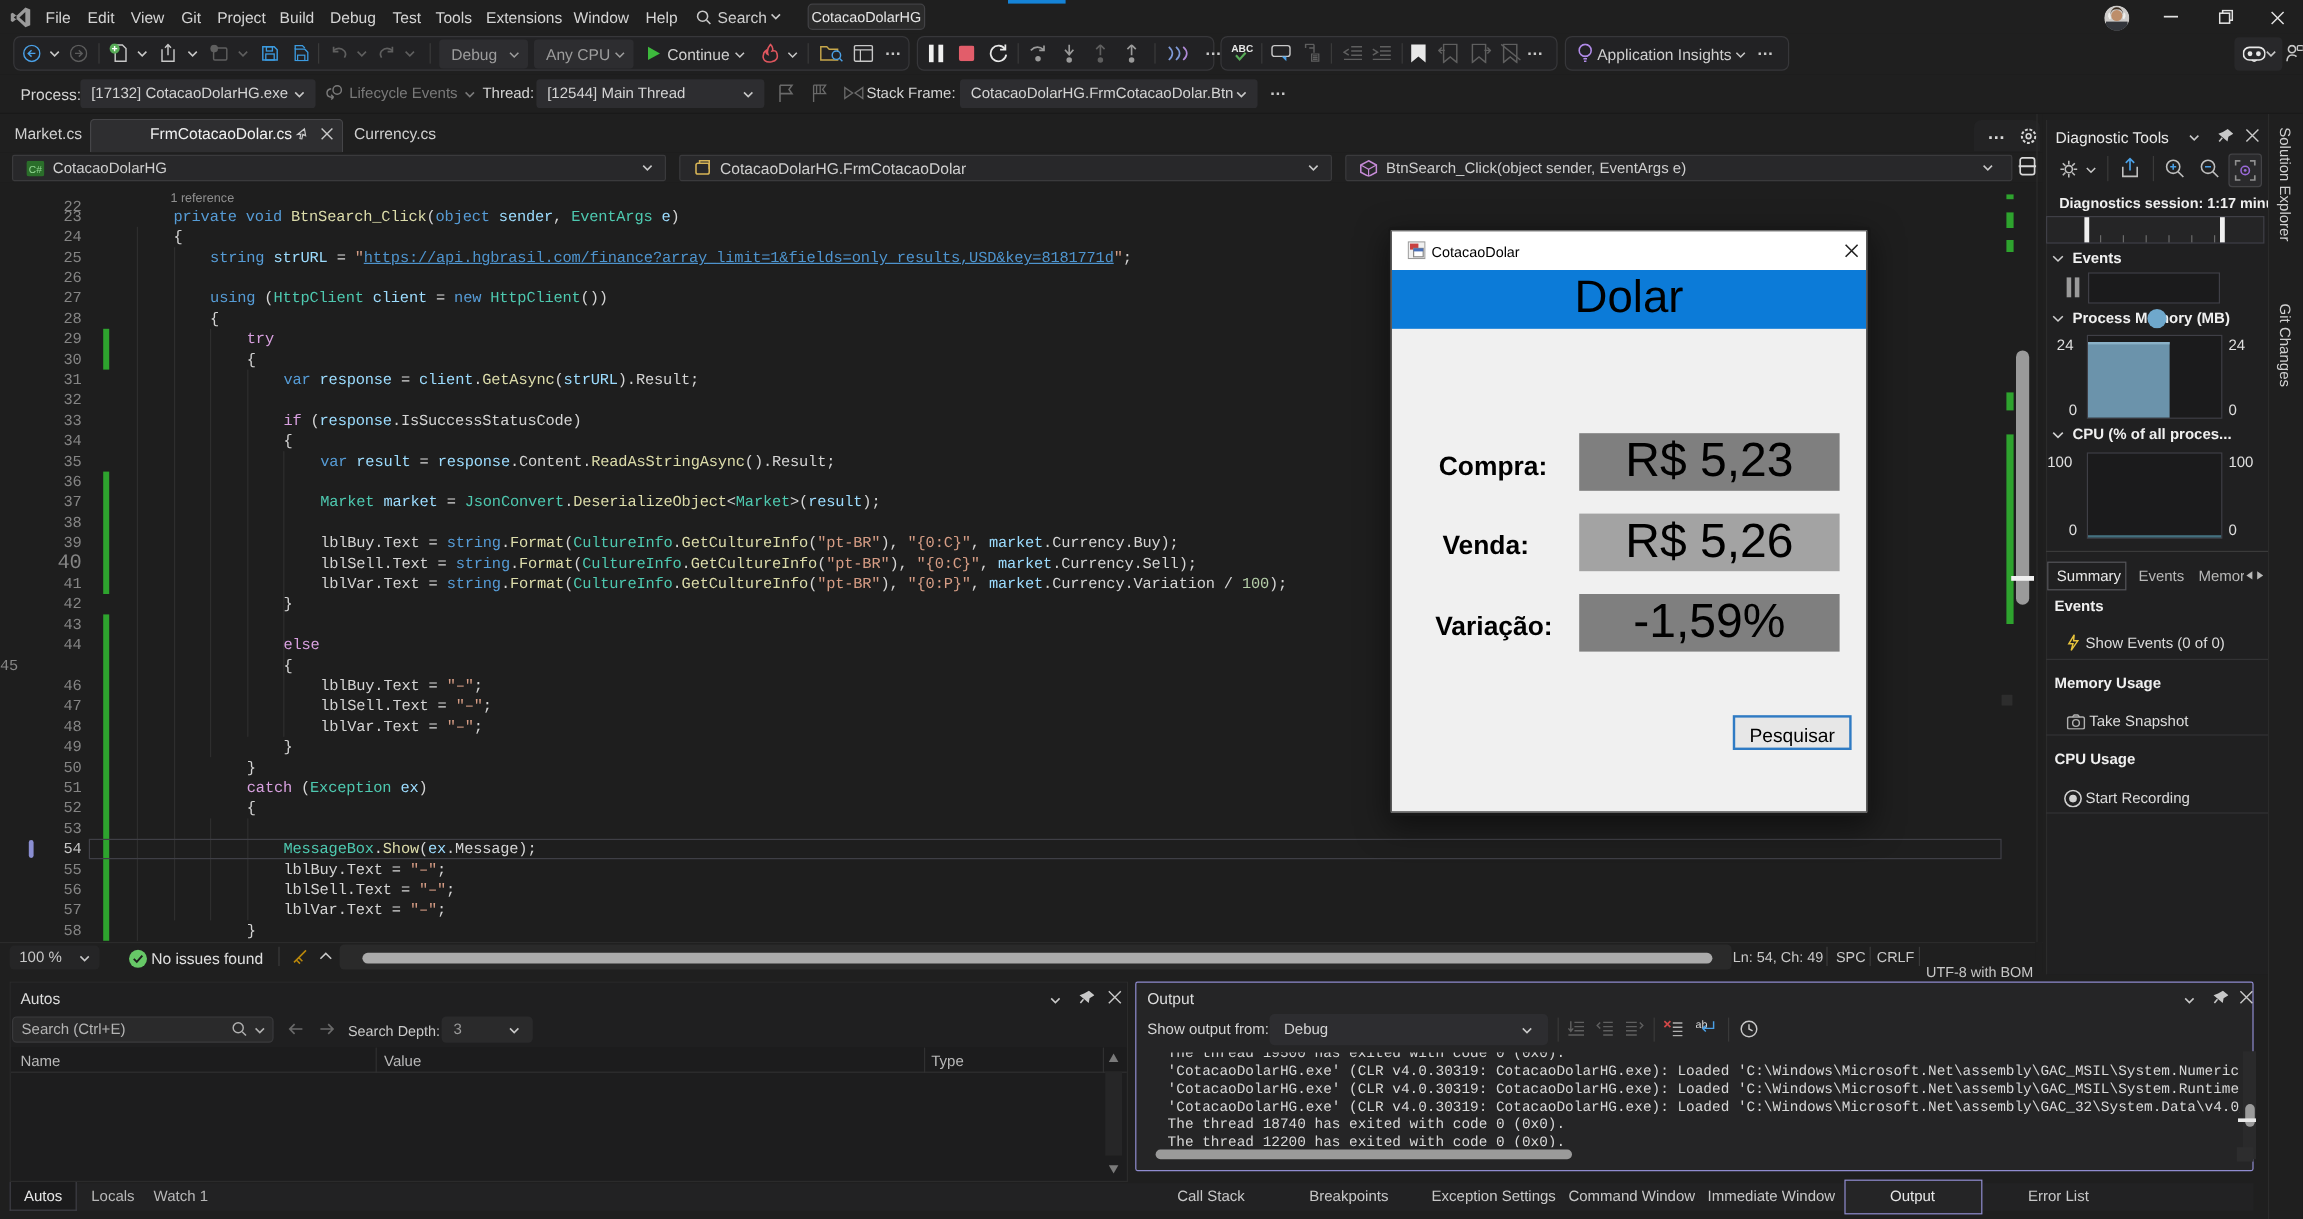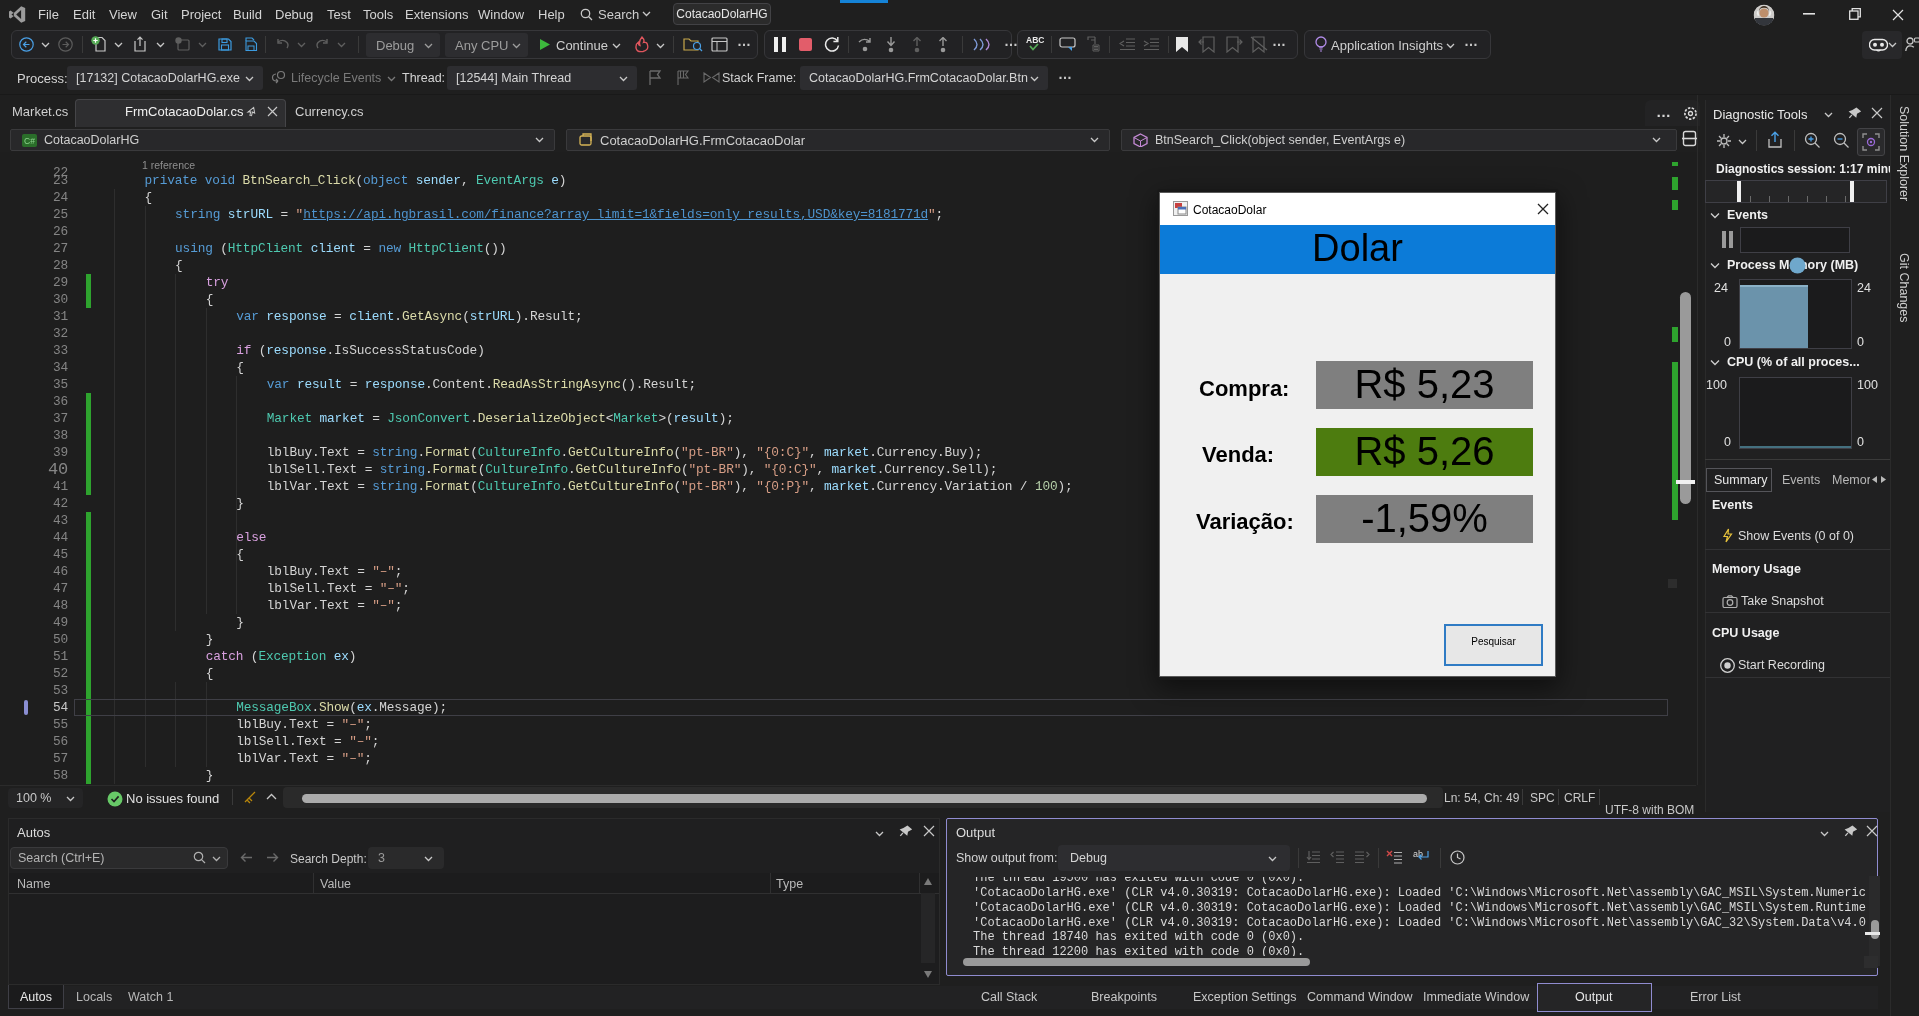--- a/index.html
+++ b/index.html
@@ -374,21 +374,21 @@
 <div class="a code" style="left:0px;top:376px;font-size:12.8px;color:#858585;font-weight:normal;white-space:nowrap;line-height:17px;"><span style="display:inline-block;width:68px;text-align:right">35</span></div>
 <div class="a code" style="left:0px;top:393px;font-size:12.8px;color:#858585;font-weight:normal;white-space:nowrap;line-height:17px;"><span style="display:inline-block;width:68px;text-align:right">36</span></div>
 <div class="a code" style="left:0px;top:410px;font-size:12.8px;color:#858585;font-weight:normal;white-space:nowrap;line-height:17px;"><span style="display:inline-block;width:68px;text-align:right">37</span></div>
 <div class="a code" style="left:0px;top:427px;font-size:12.8px;color:#858585;font-weight:normal;white-space:nowrap;line-height:17px;"><span style="display:inline-block;width:68px;text-align:right">38</span></div>
 <div class="a code" style="left:0px;top:444px;font-size:12.8px;color:#858585;font-weight:normal;white-space:nowrap;line-height:17px;"><span style="display:inline-block;width:68px;text-align:right">39</span></div>
 <div class="a code" style="left:0px;top:461px;font-size:17px;color:#858585;font-weight:normal;white-space:nowrap;line-height:17px;"><span style="display:inline-block;width:68px;text-align:right">40</span></div>
 <div class="a code" style="left:0px;top:478px;font-size:12.8px;color:#858585;font-weight:normal;white-space:nowrap;line-height:17px;"><span style="display:inline-block;width:68px;text-align:right">41</span></div>
 <div class="a code" style="left:0px;top:495px;font-size:12.8px;color:#858585;font-weight:normal;white-space:nowrap;line-height:17px;"><span style="display:inline-block;width:68px;text-align:right">42</span></div>
 <div class="a code" style="left:0px;top:512px;font-size:12.8px;color:#858585;font-weight:normal;white-space:nowrap;line-height:17px;"><span style="display:inline-block;width:68px;text-align:right">43</span></div>
 <div class="a code" style="left:0px;top:529px;font-size:12.8px;color:#858585;font-weight:normal;white-space:nowrap;line-height:17px;"><span style="display:inline-block;width:68px;text-align:right">44</span></div>
-<div class="a code" style="left:0px;top:546px;font-size:12.8px;color:#858585;font-weight:normal;white-space:nowrap;line-height:17px;"><span style="display:inline-block;width:68px;text-align:right">45</span></div>
+<div class="a code" style="left:0px;top:546px;font-size:12.8px;color:#858585;font-weight:normal;white-space:nowrap;line-height:17px;"><span style="display:inline-block;width:68px;text-align:left">45</span></div>
 <div class="a code" style="left:0px;top:563px;font-size:12.8px;color:#858585;font-weight:normal;white-space:nowrap;line-height:17px;"><span style="display:inline-block;width:68px;text-align:right">46</span></div>
 <div class="a code" style="left:0px;top:580px;font-size:12.8px;color:#858585;font-weight:normal;white-space:nowrap;line-height:17px;"><span style="display:inline-block;width:68px;text-align:right">47</span></div>
 <div class="a code" style="left:0px;top:597px;font-size:12.8px;color:#858585;font-weight:normal;white-space:nowrap;line-height:17px;"><span style="display:inline-block;width:68px;text-align:right">48</span></div>
 <div class="a code" style="left:0px;top:614px;font-size:12.8px;color:#858585;font-weight:normal;white-space:nowrap;line-height:17px;"><span style="display:inline-block;width:68px;text-align:right">49</span></div>
 <div class="a code" style="left:0px;top:631px;font-size:12.8px;color:#858585;font-weight:normal;white-space:nowrap;line-height:17px;"><span style="display:inline-block;width:68px;text-align:right">50</span></div>
 <div class="a code" style="left:0px;top:648px;font-size:12.8px;color:#858585;font-weight:normal;white-space:nowrap;line-height:17px;"><span style="display:inline-block;width:68px;text-align:right">51</span></div>
 <div class="a code" style="left:0px;top:665px;font-size:12.8px;color:#858585;font-weight:normal;white-space:nowrap;line-height:17px;"><span style="display:inline-block;width:68px;text-align:right">52</span></div>
 <div class="a code" style="left:0px;top:682px;font-size:12.8px;color:#858585;font-weight:normal;white-space:nowrap;line-height:17px;"><span style="display:inline-block;width:68px;text-align:right">53</span></div>
 <div class="a code" style="left:0px;top:699px;font-size:12.8px;color:#c8c8c8;font-weight:normal;white-space:nowrap;line-height:17px;"><span style="display:inline-block;width:68px;text-align:right">54</span></div>
 <div class="a code" style="left:0px;top:716px;font-size:12.8px;color:#858585;font-weight:normal;white-space:nowrap;line-height:17px;"><span style="display:inline-block;width:68px;text-align:right">55</span></div>
@@ -708,14 +708,14 @@
 <div class="a" style="left:1193px;top:203px;font-size:12px;color:#000000;font-weight:normal;white-space:nowrap;">CotacaoDolar</div>
 <svg class="a" style="left:1537px;top:203px" width="12" height="12" viewBox="0 0 12 12">
     <path d="M1 1 L11 11 M11 1 L1 11" stroke="#222" stroke-width="1.3"></path>
   </svg>
 <div class="a" style="left:1160px;top:225px;width:395px;height:49px;background:#0c7bd8"></div>
 <div class="a" style="left:1160px;top:227px;width:395px;text-align:center;font-size:38px;color:#000">Dolar</div>
 <div class="a" style="left:1199px;top:376px;font-size:22px;color:#000000;font-weight:bold;white-space:nowrap;">Compra:</div>
 <div class="a" style="left:1202px;top:442px;font-size:22px;color:#000000;font-weight:bold;white-space:nowrap;">Venda:</div>
 <div class="a" style="left:1196px;top:509px;font-size:22px;color:#000000;font-weight:bold;white-space:nowrap;">Variação:</div>
 <div class="a" style="left:1316px;top:361px;width:217px;height:48px;background:#7f7f7f;text-align:center;font-size:40px;color:#000;line-height:46px">R$ 5,23</div>
-<div class="a" style="left:1316px;top:428px;width:217px;height:48px;background:#4d7c0f;text-align:center;font-size:40px;color:#000;line-height:46px">R$ 5,26</div>
+<div class="a" style="left:1316px;top:428px;width:217px;height:48px;background:#a3a3a3;text-align:center;font-size:40px;color:#000;line-height:46px">R$ 5,26</div>
 <div class="a" style="left:1316px;top:495px;width:217px;height:48px;background:#7f7f7f;text-align:center;font-size:40px;color:#000;line-height:46px">-1,59%</div>
-<div class="a" style="left:1444px;top:624px;width:99px;height:42px;background:#e7e7e7;border:2px solid #2f7bc4;text-align:center;font-size:10px;color:#000;line-height:31px">Pesquisar</div>
+<div class="a" style="left:1444px;top:596px;width:99px;height:29px;background:#e7e7e7;border:2px solid #2f7bc4;text-align:center;font-size:16px;color:#000;line-height:31px">Pesquisar</div>
 </body></html>

